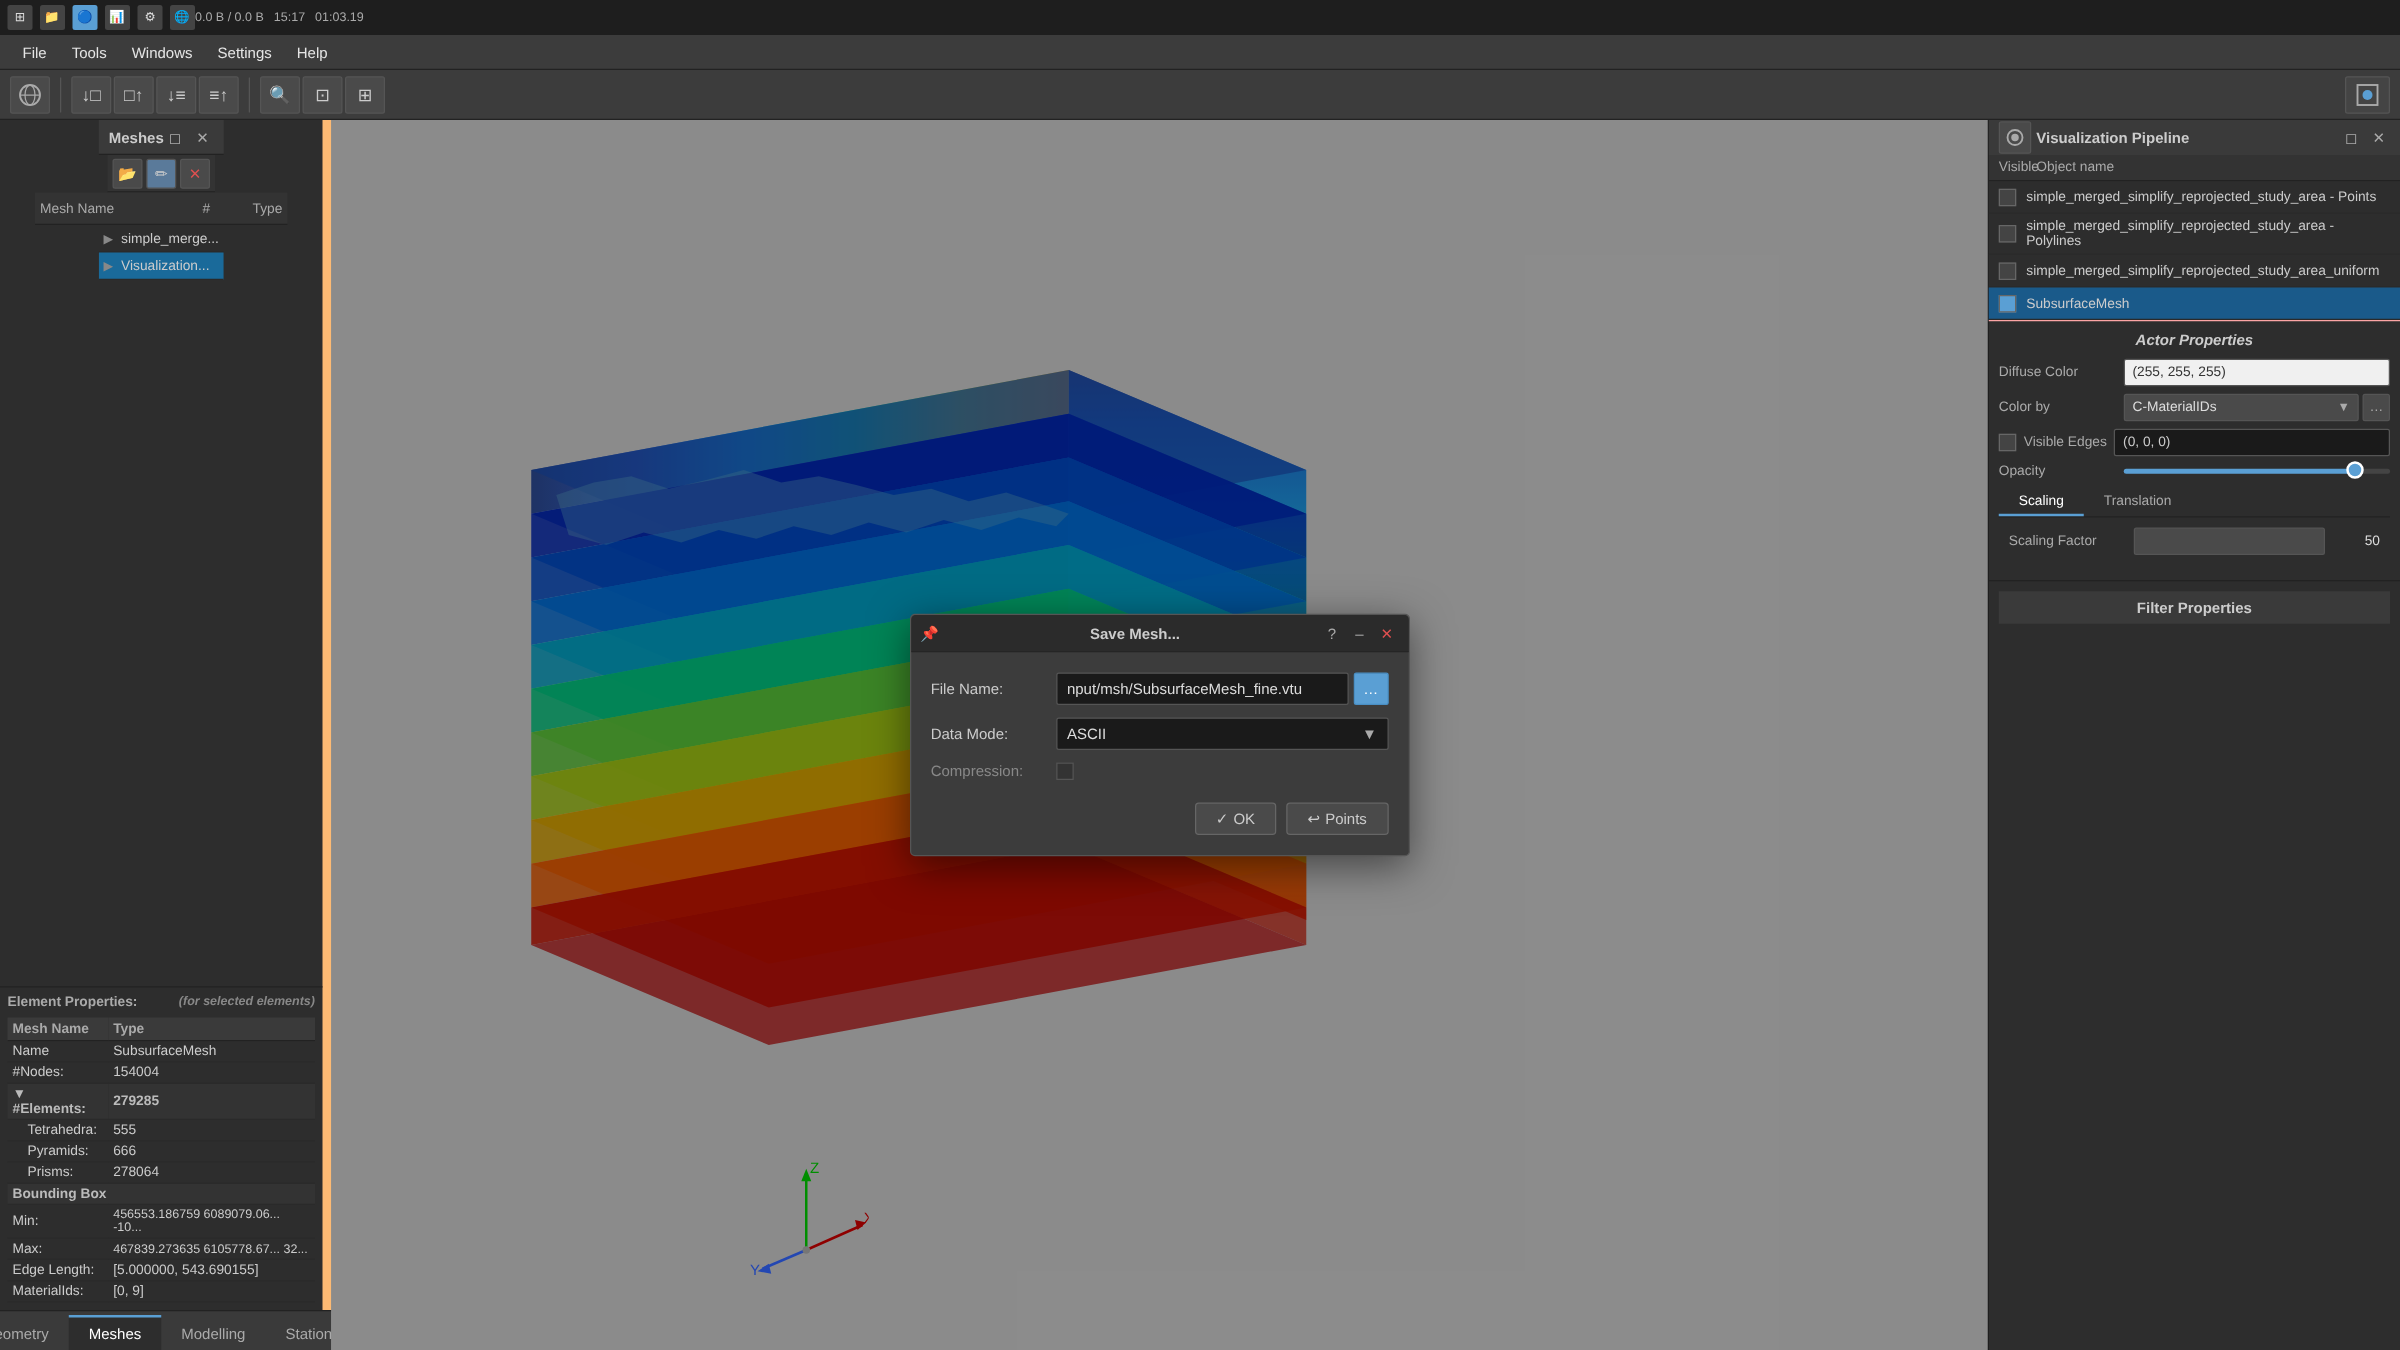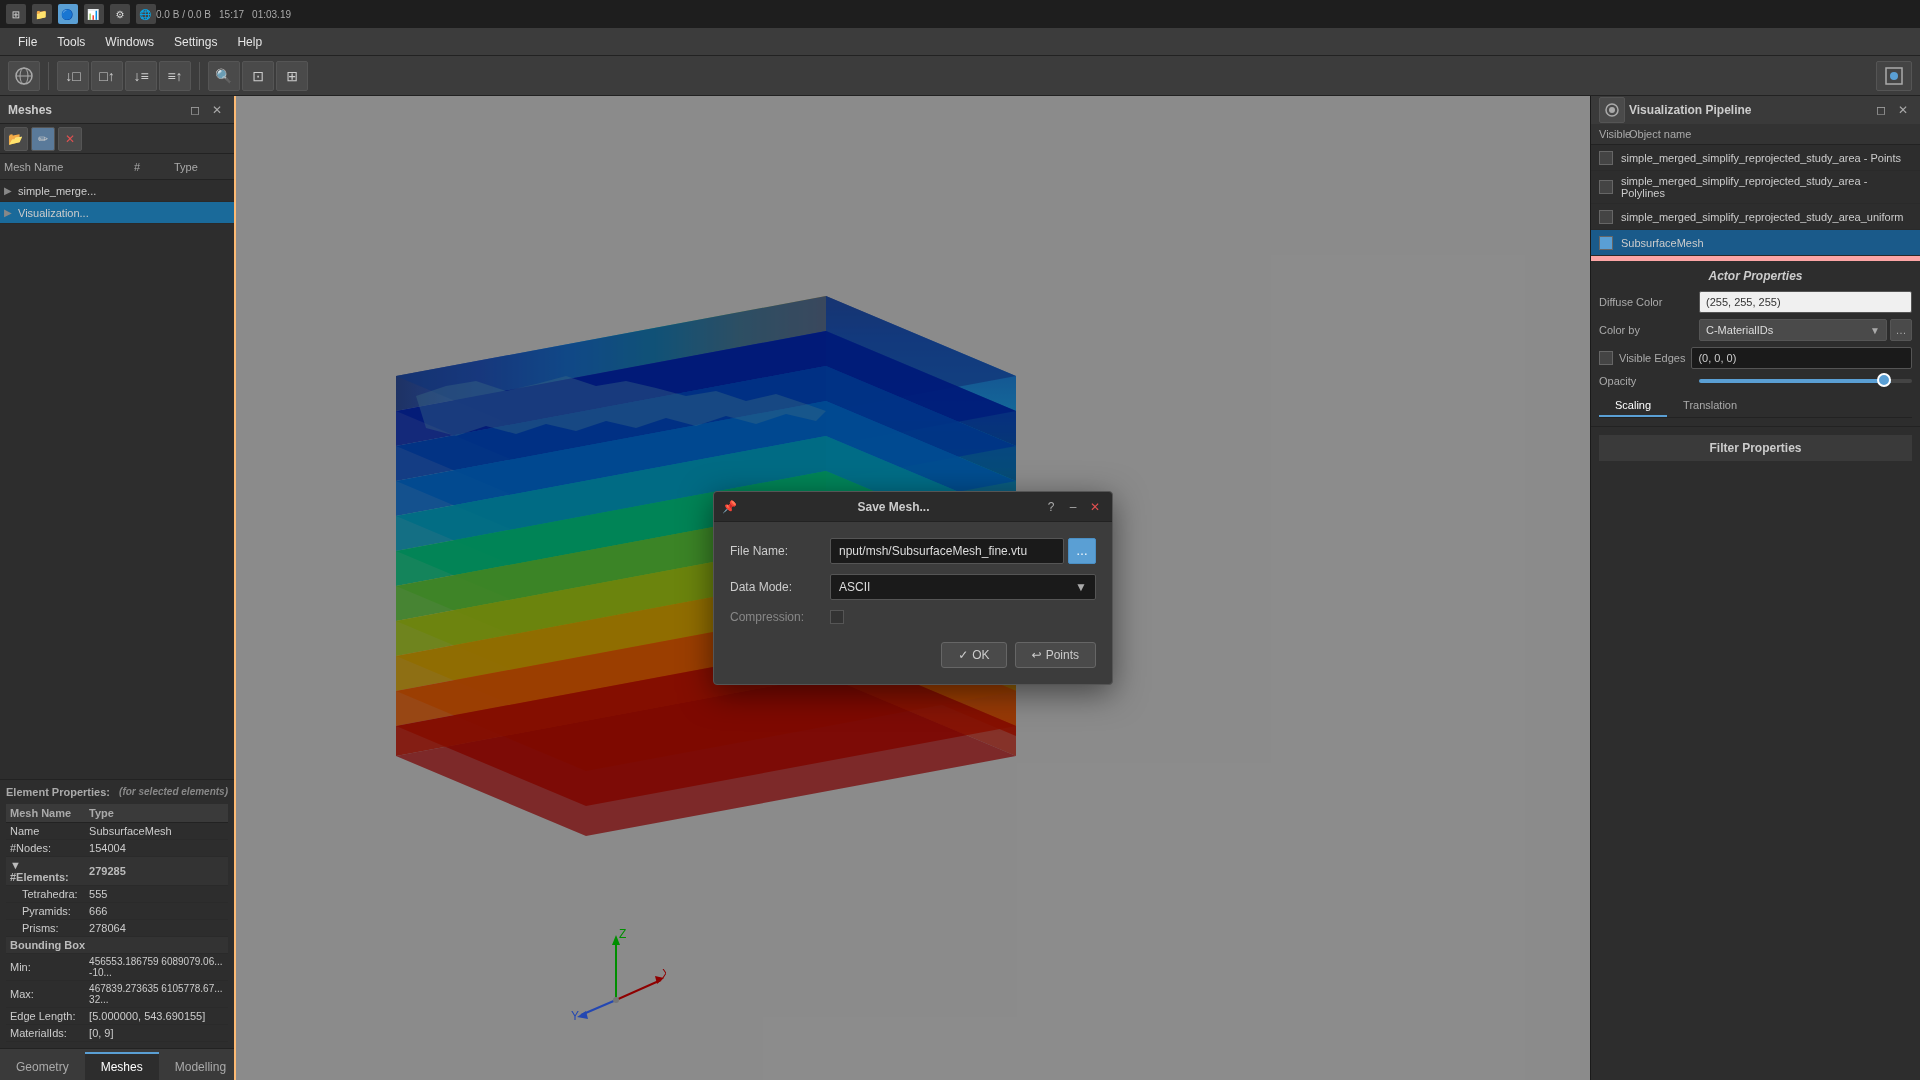--- a/index.html
+++ b/index.html
@@ -109,25 +109,26 @@
 
     
     .content-area {
       flex: 1;
       display: flex;
       overflow: hidden;
     }
 
     
     .left-panel {
-      width: 236px;
+      width: 265px;
       background: #2d2d2d;
-      border-right: 2px solid #fdba74;
+      border-right: 7px solid #fdba74;
       display: flex;
       flex-direction: column;
+      align-items: center;
     }
 
     .panel-header {
       height: 28px;
       background: #3a3a3a;
       display: flex;
       align-items: center;
       padding: 0 8px;
       border-bottom: 1px solid #222;
       font-size: 12px;
@@ -287,21 +288,21 @@
     
     .right-panel {
       width: 330px;
       background: #2d2d2d;
       border-left: 1px solid #1a1a1a;
       display: flex;
       flex-direction: column;
     }
 
     .vis-pipeline {
-      border-bottom: 5px solid #fca5a5;
+      border-bottom: 1px solid #fca5a5;
     }
     .vis-pipeline-header {
       height: 28px;
       background: #3a3a3a;
       display: flex;
       align-items: center;
       padding: 0 8px;
       font-size: 12px;
       color: #ccc;
       font-weight: bold;
@@ -1120,20 +1121,27 @@
           <div class="opacity-slider">
             <div class="opacity-handle"></div>
           </div>
         </div>
 
         <div class="st-tabs">
           <div class="st-tab active">Scaling</div>
           <div class="st-tab">Translation</div>
         </div>
 
+        <div class="scaling-content">
+          <div class="scaling-row">
+            <span class="scaling-label">Scaling Factor</span>
+            <div class="scaling-input"></div>
+            <span class="scaling-num">50</span>
+          </div>
+        </div>
       </div>
 
       <div class="filter-props">
         <div class="filter-props-title">Filter Properties</div>
       </div>
     </div>
 
   </div>
 </div>
 

